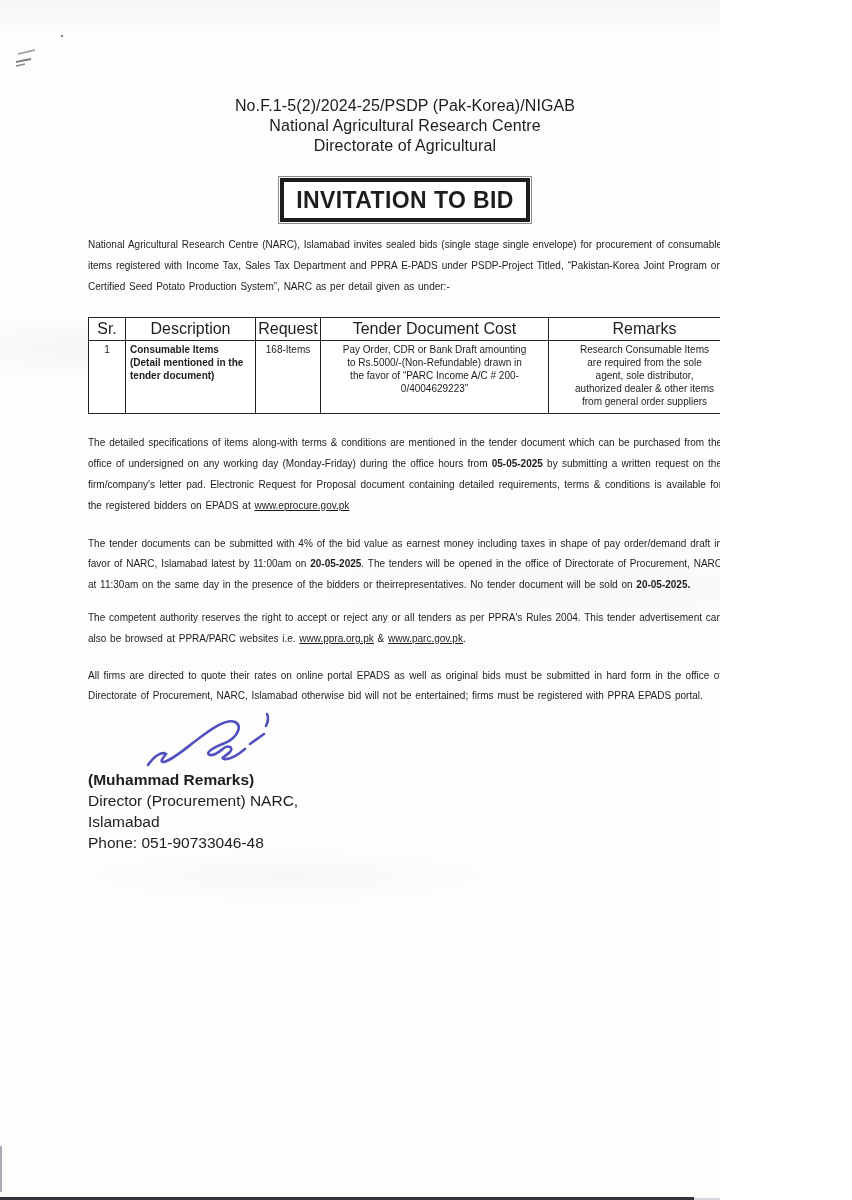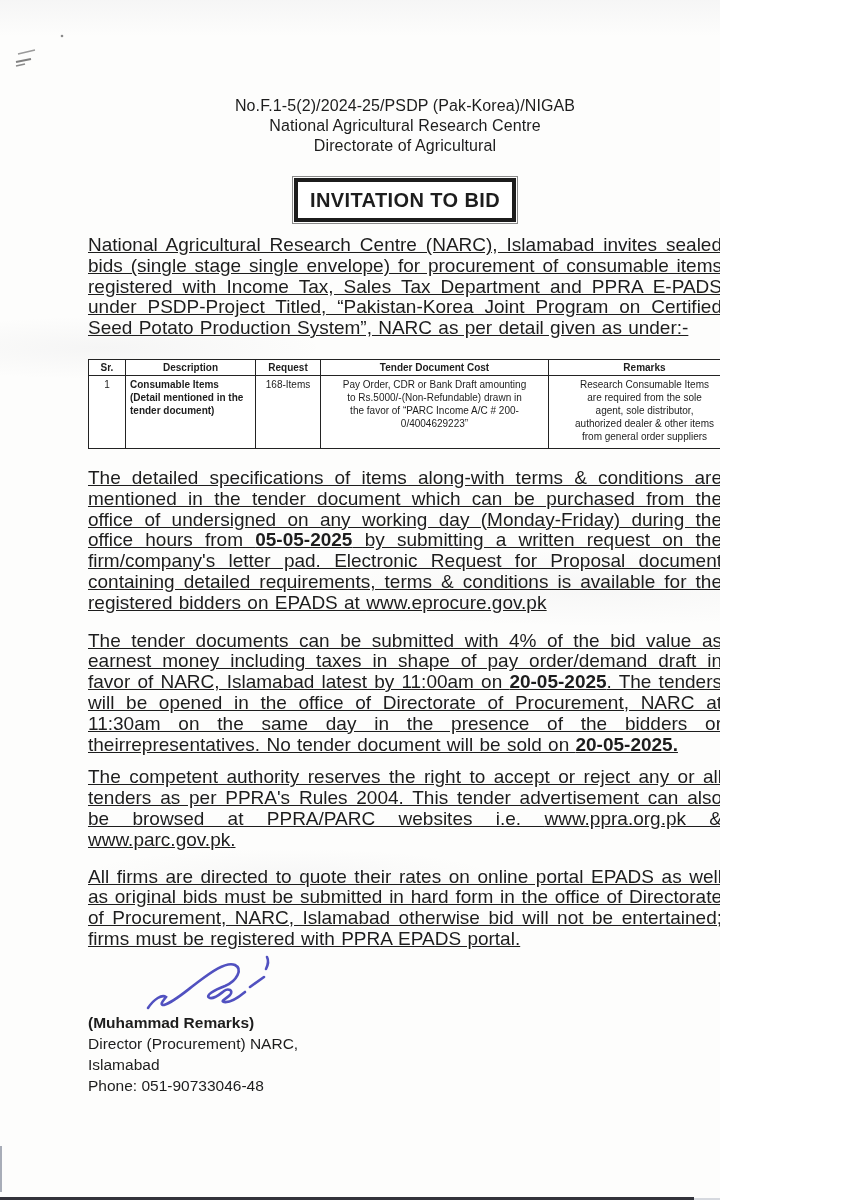--- a/index.html
+++ b/index.html
@@ -14,31 +14,31 @@
       linear-gradient(180deg, rgba(110,110,125,0.05), rgba(0,0,0,0) 3%),
       radial-gradient(ellipse 320px 45px at 14% 29%, rgba(100,100,115,0.05), transparent 70%),
       radial-gradient(ellipse 420px 55px at 82% 49%, rgba(100,100,115,0.045), transparent 70%),
       radial-gradient(ellipse 300px 40px at 40% 73%, rgba(100,100,115,0.04), transparent 70%);
   }
   .content{position:absolute;left:88px;top:0;width:634px;}
   .doc-header{margin-top:96px;text-align:center;font-size:16px;line-height:20px;letter-spacing:0.1px;}
   .title-row{text-align:center;margin-top:22px;}
   .title-box{
     display:inline-block;border:4px solid #1c1c1c;outline:1px solid #8a8a8a;outline-offset:1px;
-    padding:8px 12px;font-size:20px;line-height:20px;font-weight:bold;letter-spacing:0.4px;
+    padding:8px 12px;font-size:23px;line-height:20px;font-weight:bold;letter-spacing:0.4px;
     background:#fff;
   }
   p.para{
-    margin:0;text-align:justify;font-size:19px;line-height:20.8px;word-spacing:1px;text-decoration:underline;
+    margin:0;text-align:justify;font-size:10px;line-height:20.8px;word-spacing:1px;
   }
   p.intro{margin-top:13px;}
   .tbl-wrap{margin-top:20px;}
   table.tender{border-collapse:collapse;table-layout:fixed;width:652px;background:#fff;}
   table.tender th,table.tender td{border:1px solid #232323;}
-  table.tender th{font-size:10px;font-weight:bold;padding:2px 2px;text-align:center;}
+  table.tender th{font-size:16px;font-weight:normal;padding:2px 2px;text-align:center;}
   table.tender td{
     font-size:10px;line-height:13px;padding:2px 4px 5px;vertical-align:top;
     white-space:pre-line;text-align:center;
   }
   table.tender td:nth-child(2){text-align:left;font-weight:bold;}
   p.spec{margin-top:19px;}
   p.submission{margin-top:17px;}
   p.authority{margin-top:12px;}
   p.epads{margin-top:16px;}
   .b{font-weight:bold;}

